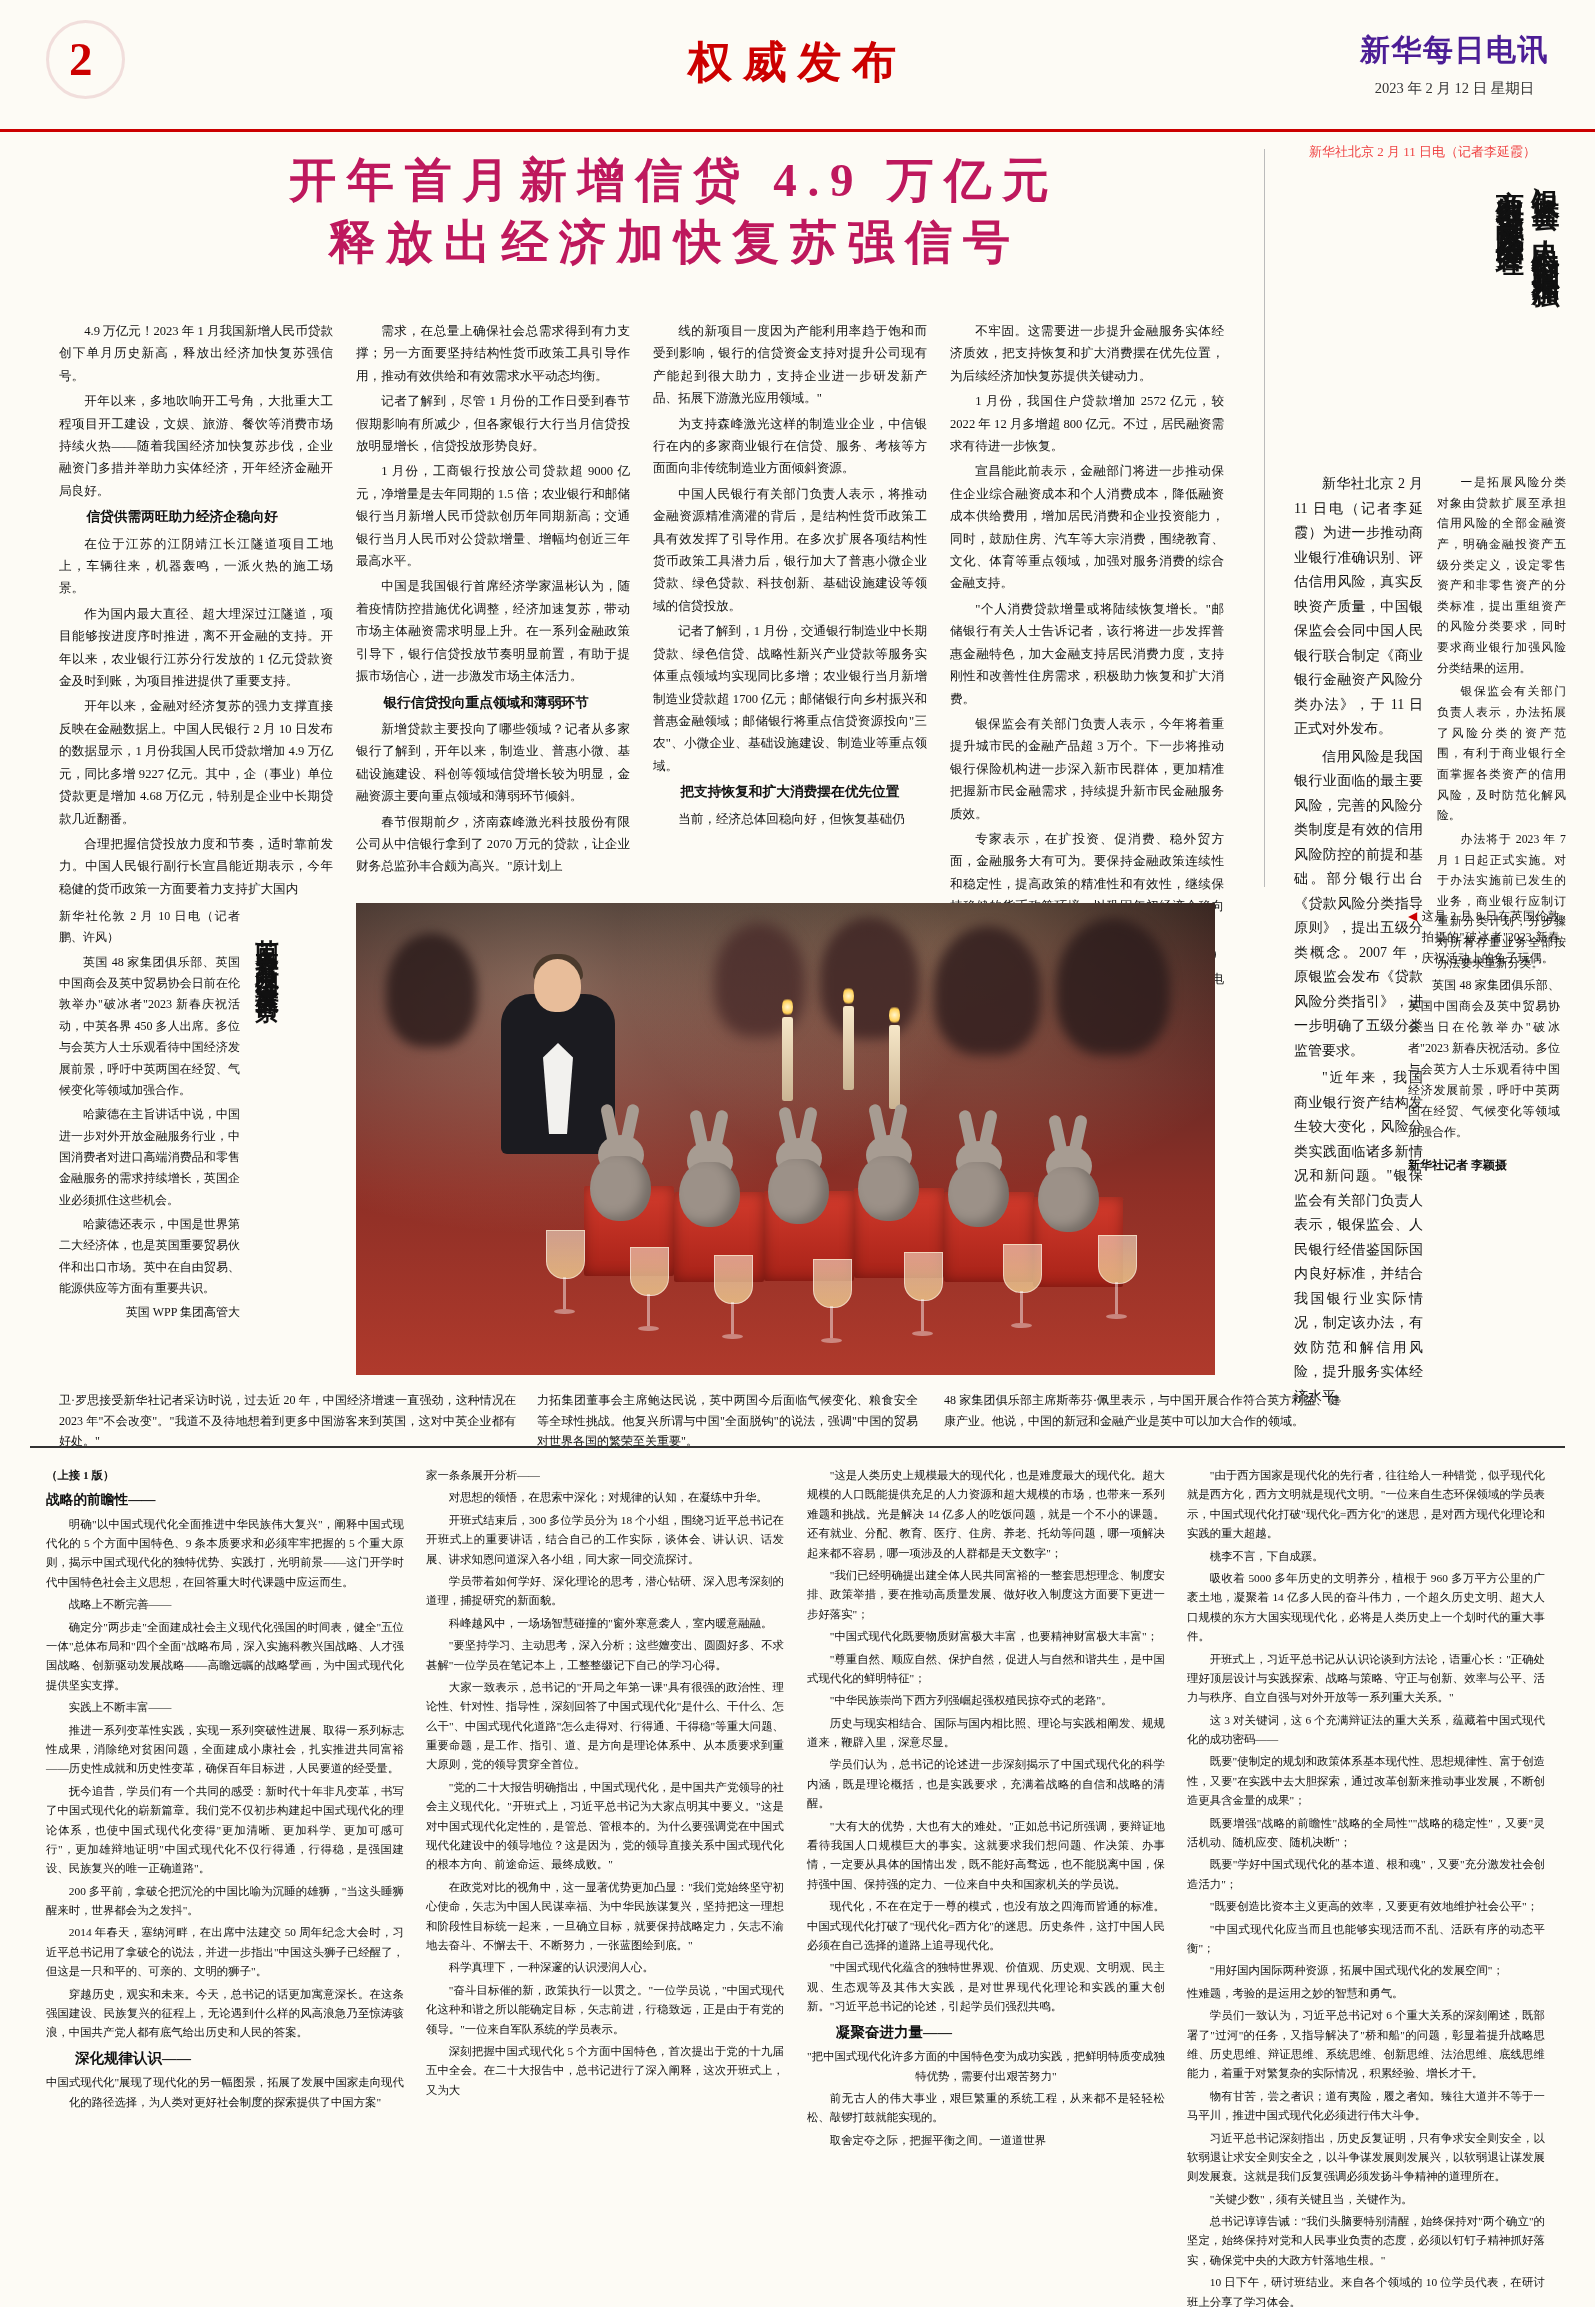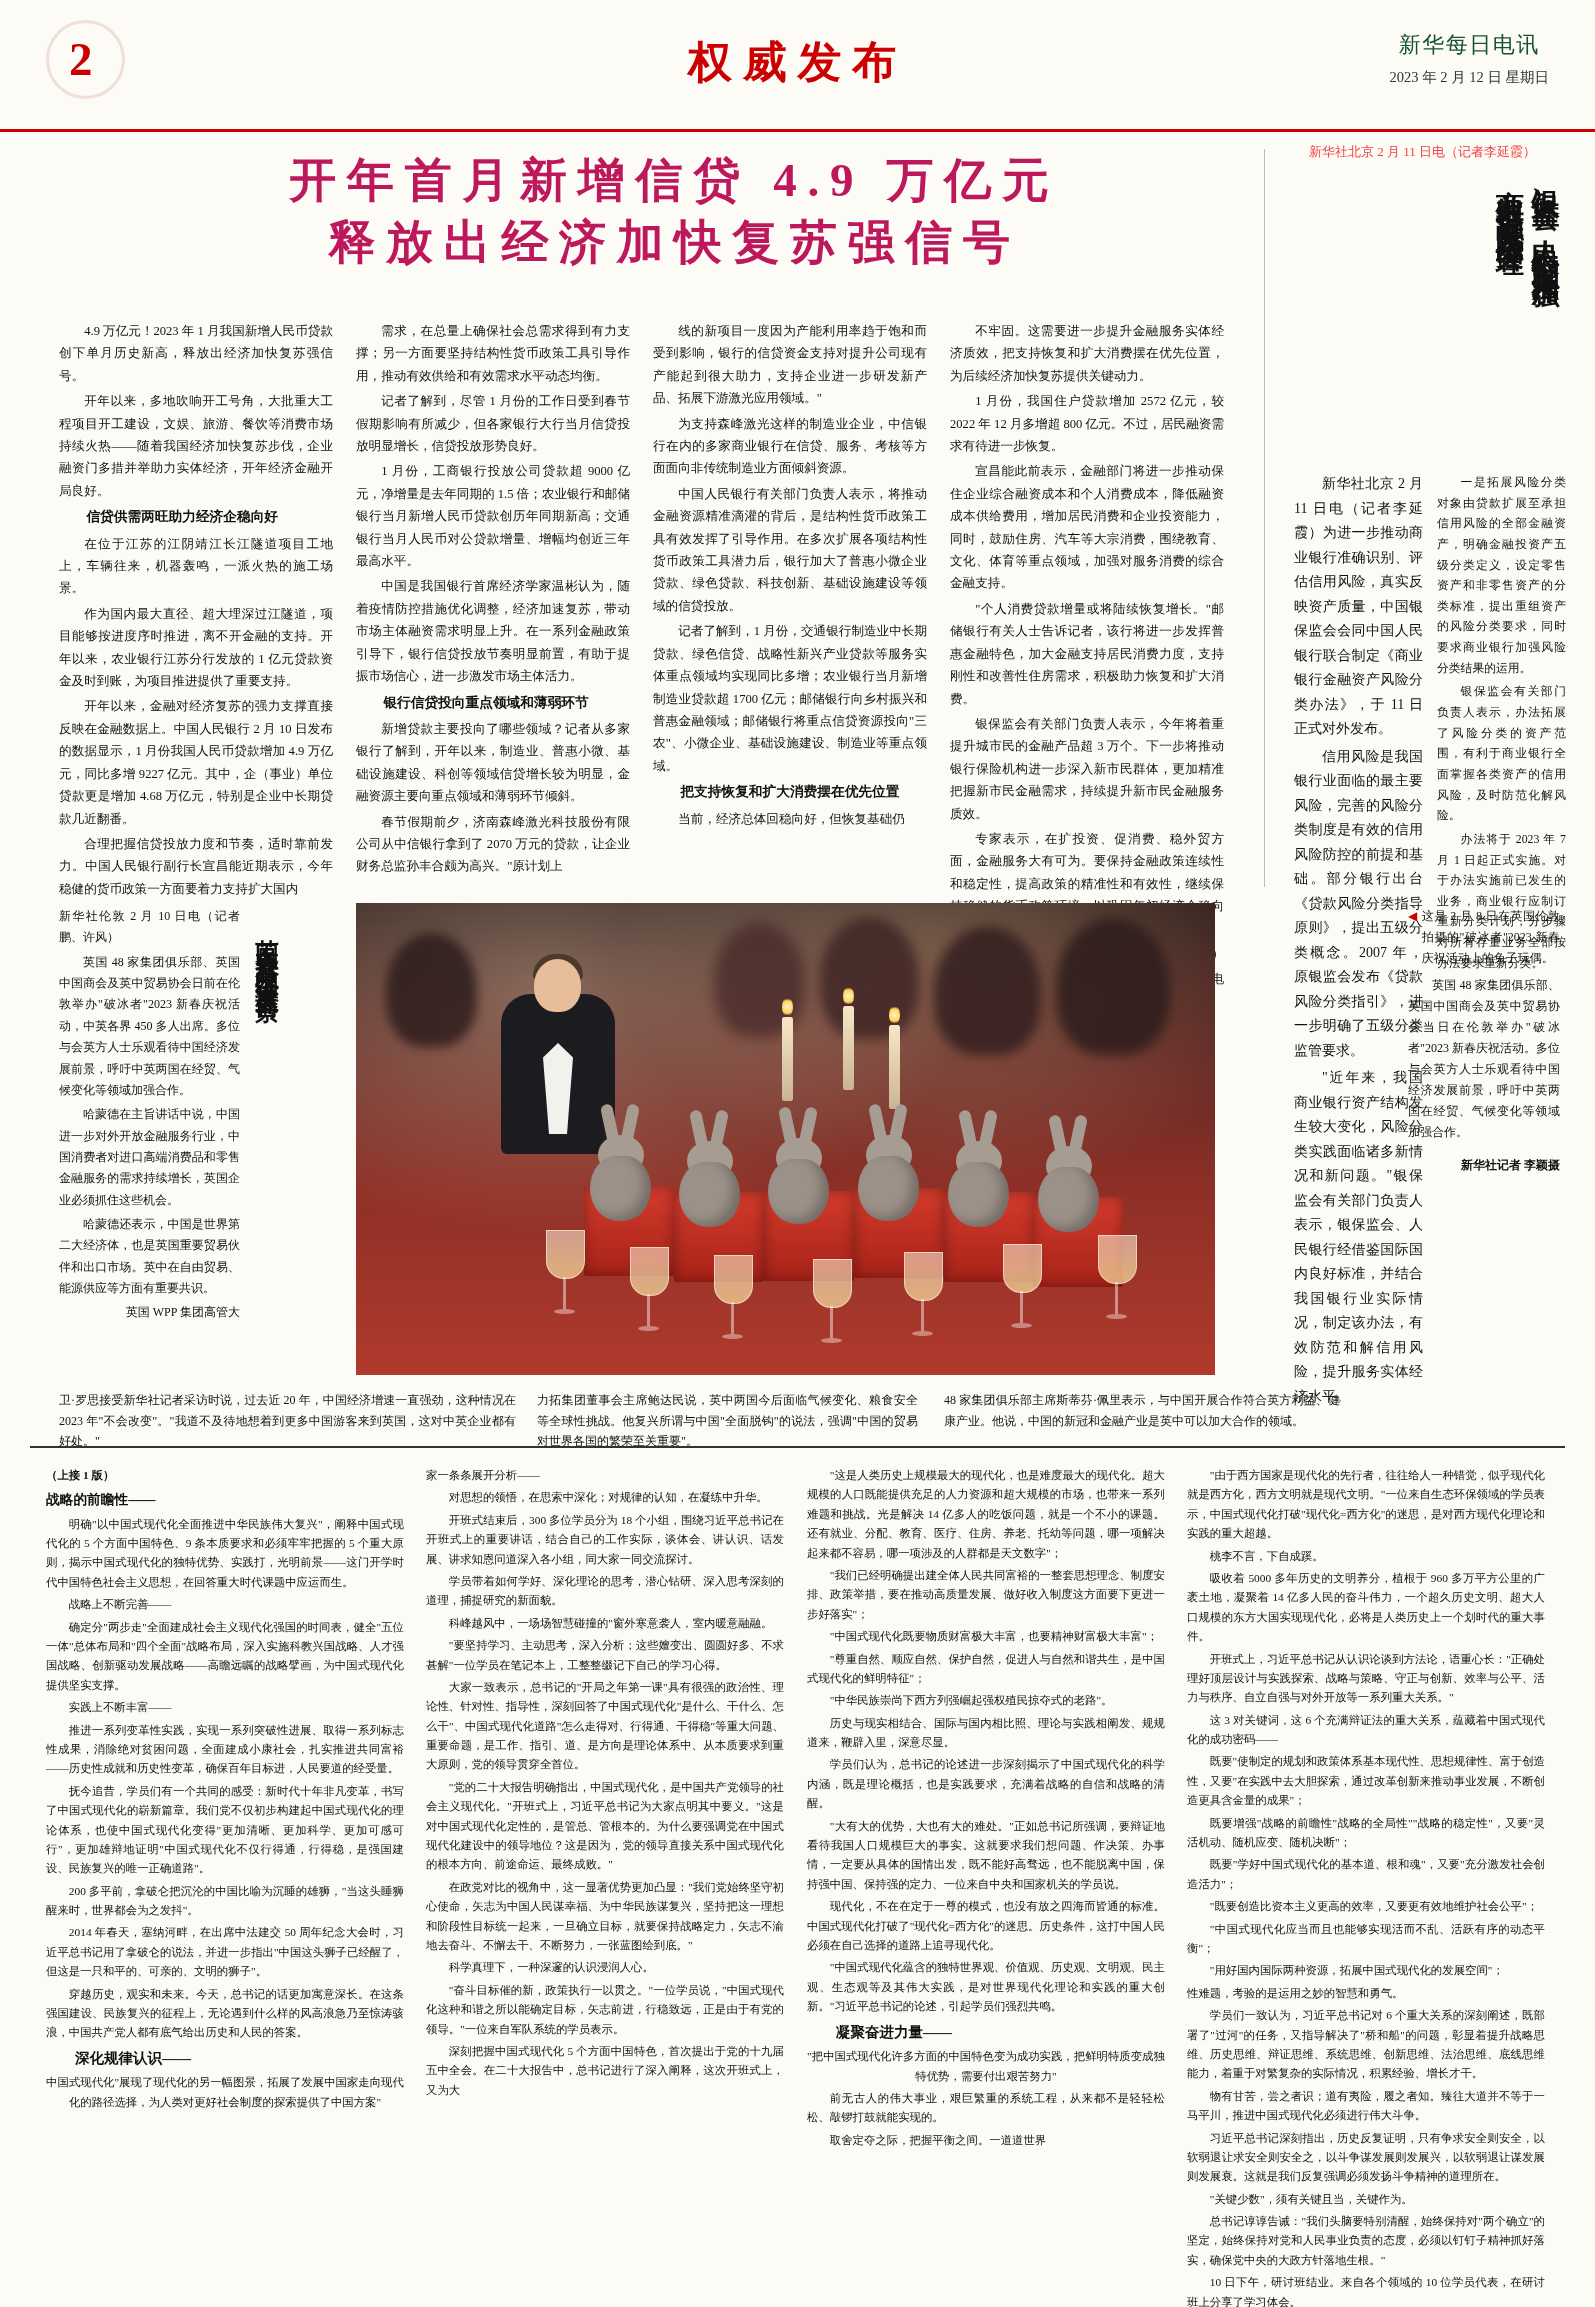--- a/index.html
+++ b/index.html
@@ -5,21 +5,21 @@
   html,body{margin:0;padding:0;background:#fdfcf7;}
   body{width:1595px;font-family:"Liberation Serif","DejaVu Serif",serif;color:#111;}
   .page{position:relative;width:1595px;height:2307px;background:#fdfbf5;overflow:hidden;}
 
   
   .masthead{position:relative;height:129px;border-bottom:3px solid #c00;}
   .pagenum{position:absolute;left:69px;top:32px;font-size:47px;color:#c00;font-weight:bold;font-family:"Liberation Serif",serif;}
   .pagenum-circle{position:absolute;left:46px;top:20px;width:73px;height:73px;border:3.8px solid #e8c7c7;border-radius:50%;opacity:.55;}
   .masthead-title{position:absolute;left:0;right:0;top:33px;text-align:center;font-size:44px;font-weight:bold;color:#c00;letter-spacing:10.7px;}
   .logo-box{position:absolute;right:46px;top:30px;text-align:center;}
-  .logo-main{font-size:22px;font-weight:normal;color:#14532d;letter-spacing:1.5px;}
+  .logo-main{font-size:30px;font-weight:bold;color:#4c1d95;letter-spacing:1.5px;}
   .logo-date{margin-top:7.6px;font-size:14.5px;color:#333;}
 
   
   .headline{position:absolute;left:73px;top:149px;width:1203px;text-align:center;}
   .headline div{font-size:47px;font-weight:bold;letter-spacing:10.7px;line-height:1.32;color:#be185d;}
 
   
   .rblock{position:absolute;right:35px;top:142px;width:251px;}
   .rdate{font-size:13px;line-height:1.6;color:#ef4444;text-align:justify;}
   .rvert{margin-top:4.6px;display:flex;flex-direction:row-reverse;justify-content:flex-start;gap:6px;}
@@ -263,21 +263,21 @@
         <div class="foot"></div>
       </div>
   </div>
 
   <div class="capt-right">
     <div style="display:flex;gap:4.6px;">
       <span class="tri">◀</span>
       <span>这是 2 月 8 日在英国伦敦拍摄的"破冰者"2023 新春庆祝活动上的兔子玩偶。</span>
     </div>
     <p style="text-indent:2em;margin-top:6px;">英国 48 家集团俱乐部、英国中国商会及英中贸易协会当日在伦敦举办"破冰者"2023 新春庆祝活动。多位与会英方人士乐观看待中国经济发展前景，呼吁中英两国在经贸、气候变化等领域加强合作。</p>
-    <p style="text-align:right;text-indent:0;margin-top:6px;font-weight:bold;">新华社记者 李颖摄</p>
+    <p style="text-align:left;text-indent:0;margin-top:6px;font-weight:bold;">新华社记者 李颖摄</p>
   </div>
 
   <div style="position:absolute;left:59px;top:1390px;width:457px;font-size:12px;line-height:1.72;text-align:justify;">卫·罗思接受新华社记者采访时说，过去近 20 年，中国经济增速一直强劲，这种情况在 2023 年"不会改变"。"我道不及待地想着到更多中国游客来到英国，这对中英企业都有好处。"</div>
   <div style="position:absolute;left:537px;top:1390px;width:381px;font-size:12px;line-height:1.72;text-align:justify;">力拓集团董事会主席鲍达民说，英中两国今后面临气候变化、粮食安全等全球性挑战。他复兴所谓与中国"全面脱钩"的说法，强调"中国的贸易对世界各国的繁荣至关重要"。</div>
   <div style="position:absolute;left:944px;top:1390px;width:396px;font-size:12px;line-height:1.72;text-align:justify;">48 家集团俱乐部主席斯蒂芬·佩里表示，与中国开展合作符合英方利益、健康产业。他说，中国的新冠和金融产业是英中可以加大合作的领域。</div>
 
   <div class="bottomrule"></div>
 
   <div class="col" style="left:46px;top:1466px;width:358px;font-size:11.4px;line-height:1.7;">
     <p style="text-indent:0;font-weight:bold;">（上接 1 版）</p>

